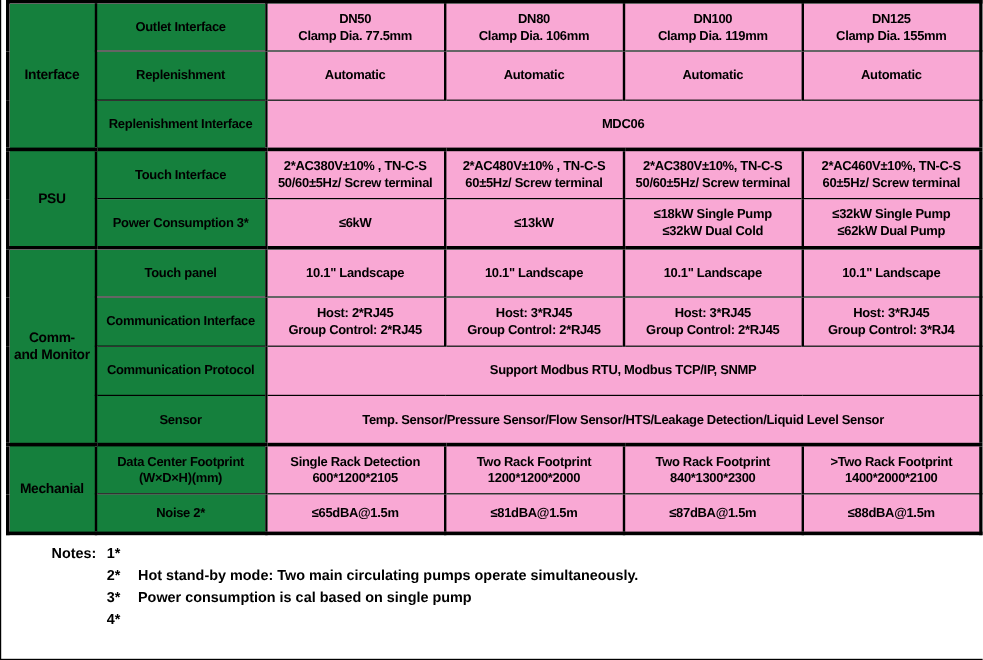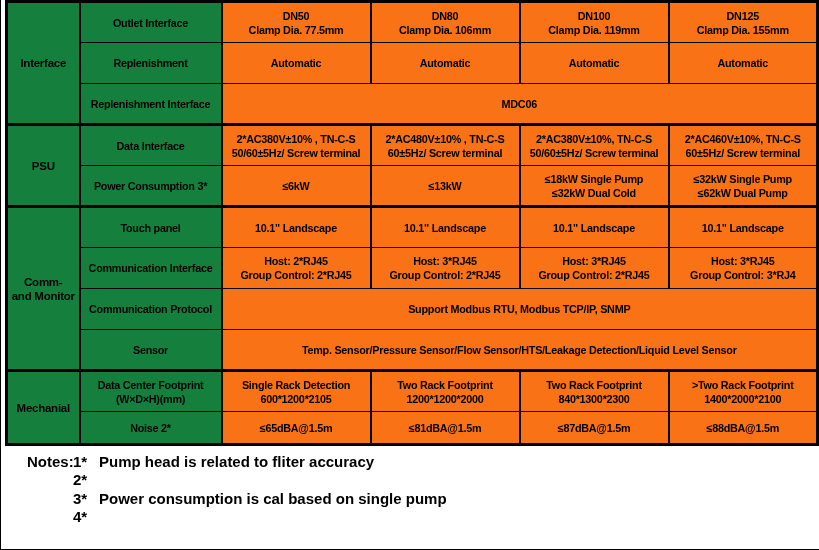--- a/index.html
+++ b/index.html
@@ -32,34 +32,34 @@
     border-bottom-width: 1px;
     text-align: center;
     vertical-align: middle;
     padding: 1px 2px;
     overflow: hidden;
   }
   tr { height: 41px; }
   tr.last { height: 33px; }
   tr.sec td { border-top-width: 3px; }
   td.cat, td.lbl { background: #15803d; }
-  td.val { background: #f97316; }
+  td.val { background: #f9a8d4; }
   .line {
     font-size: 10.8px;
     letter-spacing: -0.25px;
     line-height: 14px;
     white-space: nowrap;
   }
   td.cat .line { font-size: 11.5px; }
   .line:empty { display: none; }
   .notes {
     display: flex;
     align-items: flex-start;
-    padding: 8px 0 0 26px;
-    font-size: 15px;
+    padding: 8px 0 0 42px;
+    font-size: 12px;
   }
   .notes-label { width: 46px; line-height: 15px; }
   .note-item { display: flex; margin-bottom: 3px; }
   .note-num { width: 26px; line-height: 15px; }
   .note-line { line-height: 15px; white-space: nowrap; }
   .note-item.gap { margin-bottom: 4px; }
 </style>
 </head>
 <body>
 
@@ -125,21 +125,21 @@
         <td class="val" colspan="4">
           <div class="line">MDC06</div>
         </td>
       </tr>
 
       <tr class="sec">
         <td class="cat" rowspan="2">
           <div class="line">PSU</div>
         </td>
         <td class="lbl">
-          <div class="line">Data Interface</div>
+          <div class="line">Touch Interface</div>
         </td>
         <td class="val">
           <div class="line">2*AC380V±10% , TN-C-S</div>
           <div class="line">50/60±5Hz/ Screw terminal</div>
         </td>
         <td class="val">
           <div class="line">2*AC480V±10% , TN-C-S</div>
           <div class="line">60±5Hz/ Screw terminal</div>
         </td>
         <td class="val">
@@ -280,27 +280,25 @@
           </td>
       </tr>
     </tbody>
   </table>
 
   <div class="notes">
     <span class="notes-label">Notes:</span>
     <div class="notes-items">
       <div class="note-item">
         <span class="note-num">1*</span>
-        <div>
-          <div class="note-line">Pump head is related to fliter accuracy</div>
-        </div>
       </div>
       <div class="note-item gap">
         <span class="note-num">2*</span>
         <div>
+          <div class="note-line">Hot stand-by mode: Two main circulating pumps operate simultaneously.</div>
         </div>
       </div>
       <div class="note-item">
         <span class="note-num">3*</span>
         <div>
           <div class="note-line">Power consumption is cal based on single pump</div>
         </div>
       </div>
       <div class="note-item">
         <span class="note-num">4*</span>

